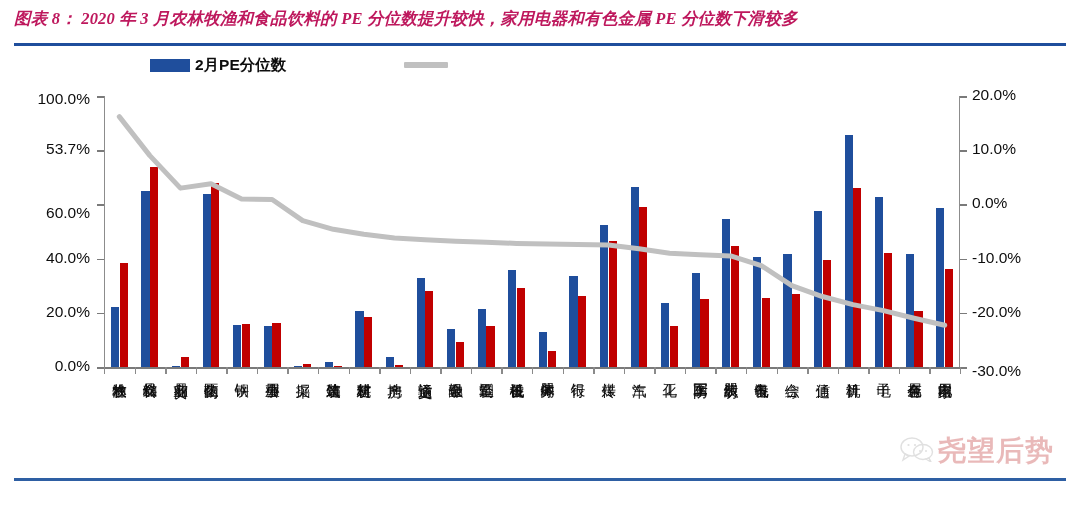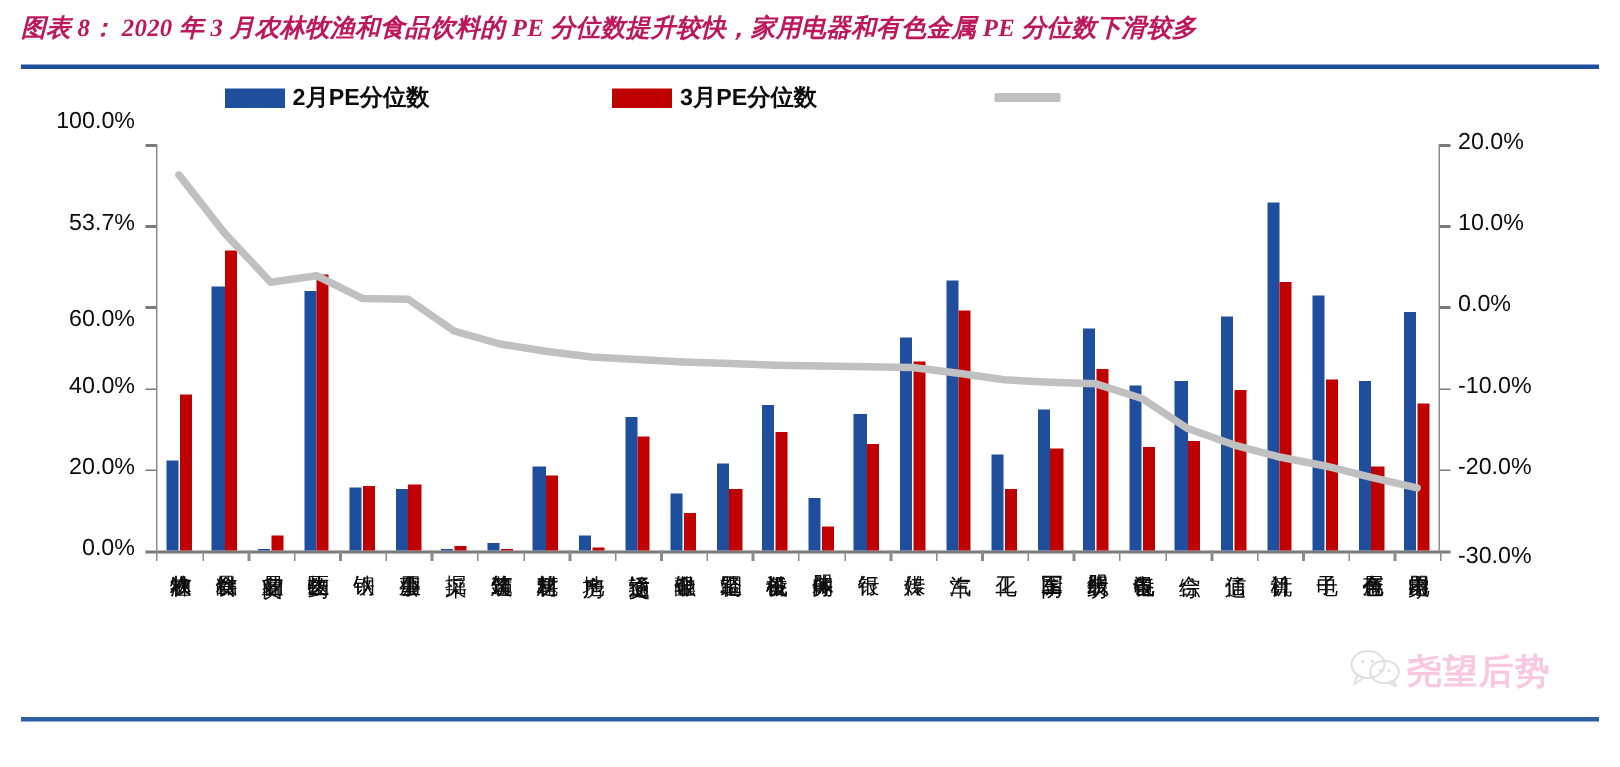--- a/index.html
+++ b/index.html
@@ -85,59 +85,55 @@
     font-size:14.5px;color:#0d0d0d;line-height:1;
     white-space:nowrap;letter-spacing:0px;
     transform:translateX(-50%);
   }
 
   
   .watermark{
     position:absolute;left:900px;top:432px;display:flex;align-items:center;
     opacity:.30;pointer-events:none;
   }
-  .wm-text{font-size:23px;color:#ec4899;font-weight:600;letter-spacing:1px;font-family:Liberation Serif, serif;}
+  .wm-text{font-size:28px;color:#b91c1c;font-weight:600;letter-spacing:1px;font-family:Liberation Serif, serif;}
   .wm-icon{margin-right:4px;}
 </style>
 </head>
 <body>
 
 <div class="figure-wrap">
 
   <div class="title-bar">
     <span class="title-text">图表 8： 2020 年 3 月农林牧渔和食品饮料的 PE 分位数提升较快，家用电器和有色金属 PE 分位数下滑较多</span>
   </div>
   <div class="title-rule"></div>
 
   <div class="legend">
     <div class="legend-item i0">
       <span class="legend-swatch" style="background:#1F4E9C"></span>
       <span class="legend-label">2月PE分位数</span>
-    </div>
-    <div class="legend-item i1">
-      <span class="legend-swatch" style="background:#C00000"></span>
-      <span class="legend-label">3月PE分位数</span>
     </div>
     <div class="legend-item i2">
       <span class="legend-line" style="background:#C0C0C0"></span>
     </div>
   </div>
 
   <div id="axis-left-labels">
       <div class="ylab left" style="top: 357px;">0.0%</div>
       <div class="tick-l" style="top: 367px;"></div>
       <div class="ylab left" style="top: 302.8px;">20.0%</div>
       <div class="tick-l" style="top: 312.8px;"></div>
       <div class="ylab left" style="top: 248.6px;">40.0%</div>
       <div class="tick-l" style="top: 258.6px;"></div>
       <div class="ylab left" style="top: 204px;">60.0%</div>
       <div class="tick-l" style="top: 204.4px;"></div>
       <div class="ylab left" style="top: 140.2px;">53.7%</div>
       <div class="tick-l" style="top: 150.2px;"></div>
-      <div class="ylab left" style="top: 72px;">100.0%</div>
+      <div class="ylab left" style="top: 90px;">100.0%</div>
       <div class="tick-l" style="top: 96px;"></div>
     </div>
   <div id="axis-right-labels">
       <div class="ylab right" style="top: 362px;">-30.0%</div>
       <div class="tick-r" style="top: 367px;"></div>
       <div class="ylab right" style="top: 302.8px;">-20.0%</div>
       <div class="tick-r" style="top: 312.8px;"></div>
       <div class="ylab right" style="top: 248.6px;">-10.0%</div>
       <div class="tick-r" style="top: 258.6px;"></div>
       <div class="ylab right" style="top: 194.4px;">0.0%</div>

